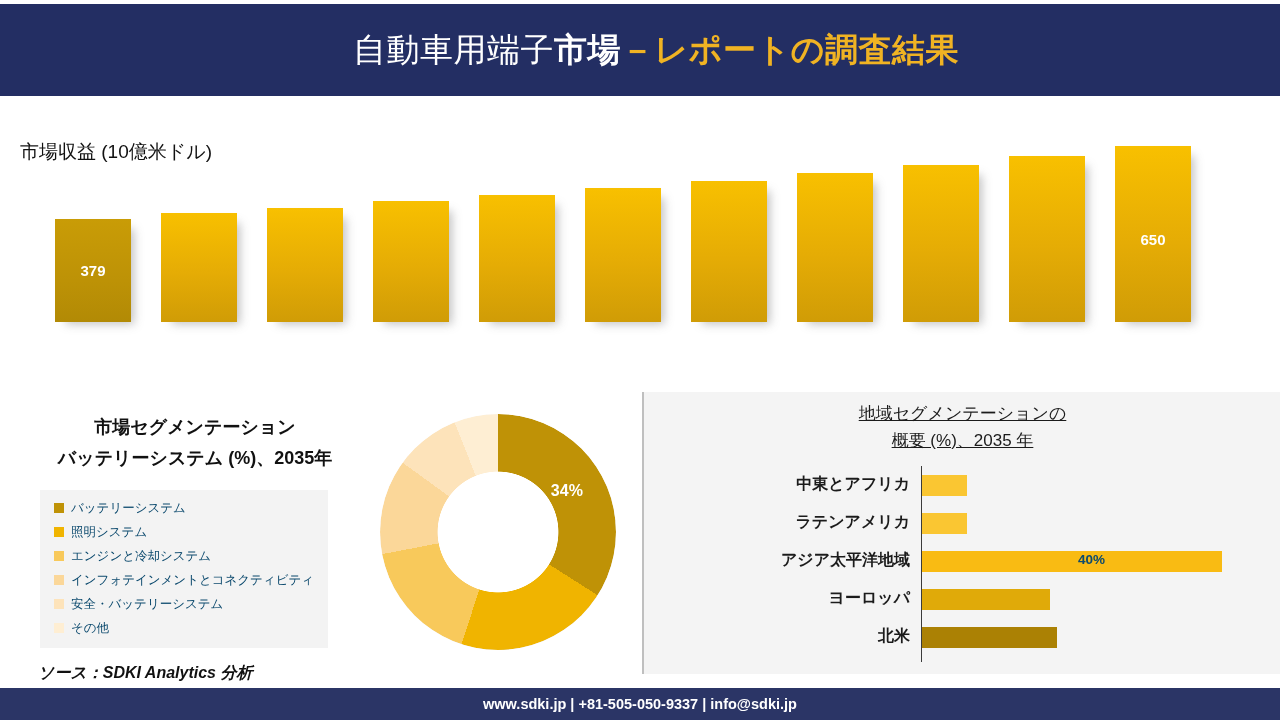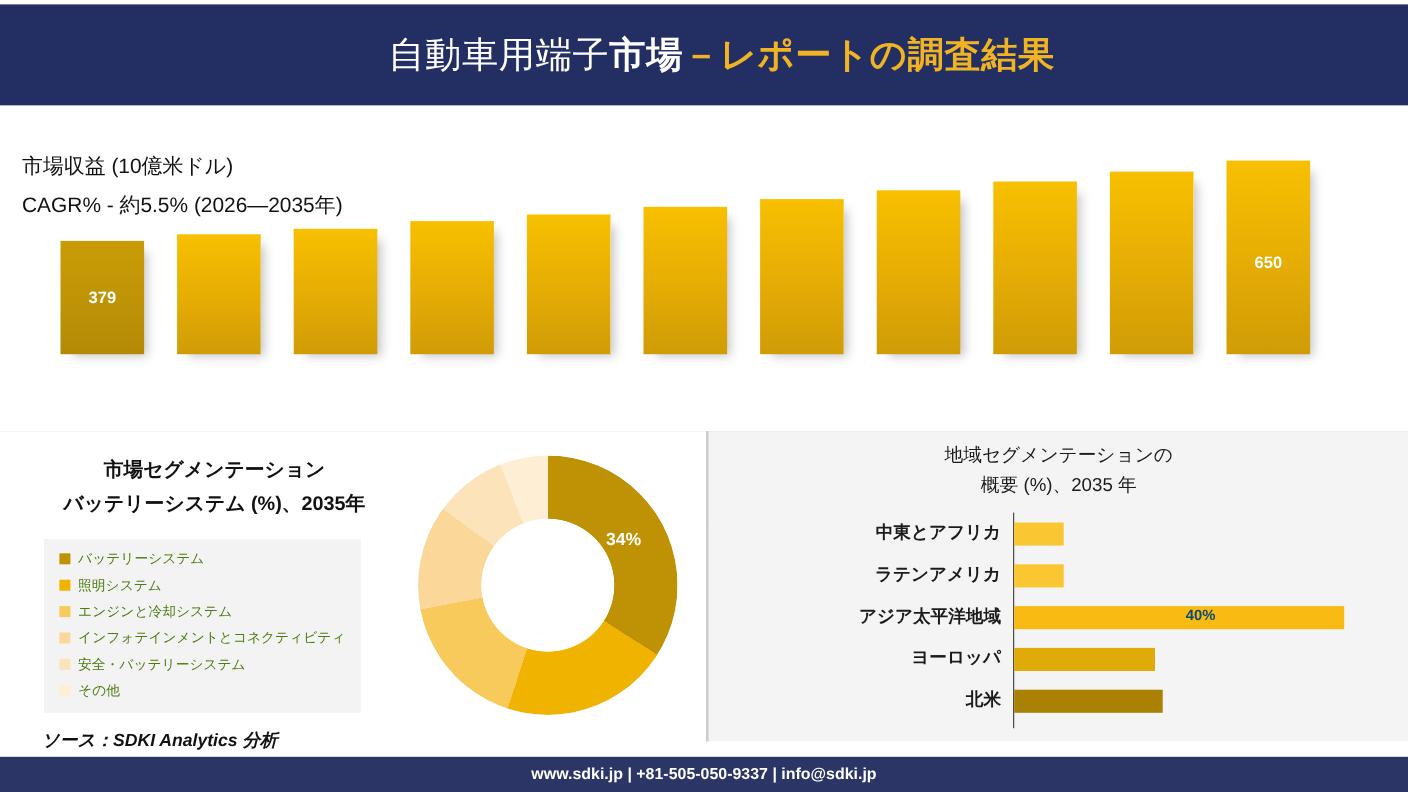--- a/index.html
+++ b/index.html
@@ -122,21 +122,21 @@
     height: 24px;
     padding-left: 14px;
   }
   .legend-swatch {
     width: 10px; height: 10px;
     margin-right: 7px;
     flex: 0 0 auto;
   }
   .legend-label {
     font-size: 12.5px;
-    color: #4d7c0f;
+    color: #0c4a6e;
     white-space: nowrap;
   }
   .donut-wrap {
     position: absolute;
     left: 380px; top: 22px;
     width: 236px; height: 236px;
   }
   .donut-pct {
     position: absolute;
     color: #ffffff;
@@ -153,20 +153,21 @@
     border-left: 1px solid #bfbfbf;
   }
   .region-title {
     position: absolute;
     left: 0; top: 8px;
     width: 637px;
     text-align: center;
     font-size: 17px;
     color: #1b1b1b;
     line-height: 27px;
+    text-decoration: underline;
   }
   .region-plot {
     position: absolute;
     left: 0; top: 72px;
     width: 637px; height: 200px;
   }
   .region-axis {
     position: absolute;
     left: 277px; top: 2px;
     width: 1px; height: 196px;
@@ -232,21 +233,20 @@
 
 <div class="header-band">
   <div class="header-title">
     <span class="title-plain">自動車用端子</span><span class="title-strong">市場</span><span class="title-accent">－レポートの調査結果</span>
   </div>
 </div>
 
 <div class="bar-section">
   <div class="bar-caption">
     <span>市場収益 (10億米ドル)</span>
-    <span class="line2">CAGR% - 約5.5% (2026―2035年)</span>
   </div>
   <div class="bar-plot" id="bar-plot">
       <div class="bar-col" style="left: 0px; height: 103px;">
         <div class="bar-rect first" style="height: 103px;"></div>
         <div class="bar-value" style="bottom: 43px;">379</div>
         <div class="bar-xlabel" style="bottom: -133px;">2025年</div>
       </div>
       <div class="bar-col" style="left: 106px; height: 109px;">
         <div class="bar-rect" style="height: 109px;"></div>
         <div class="bar-xlabel" style="bottom: -139px;">2026年</div>

